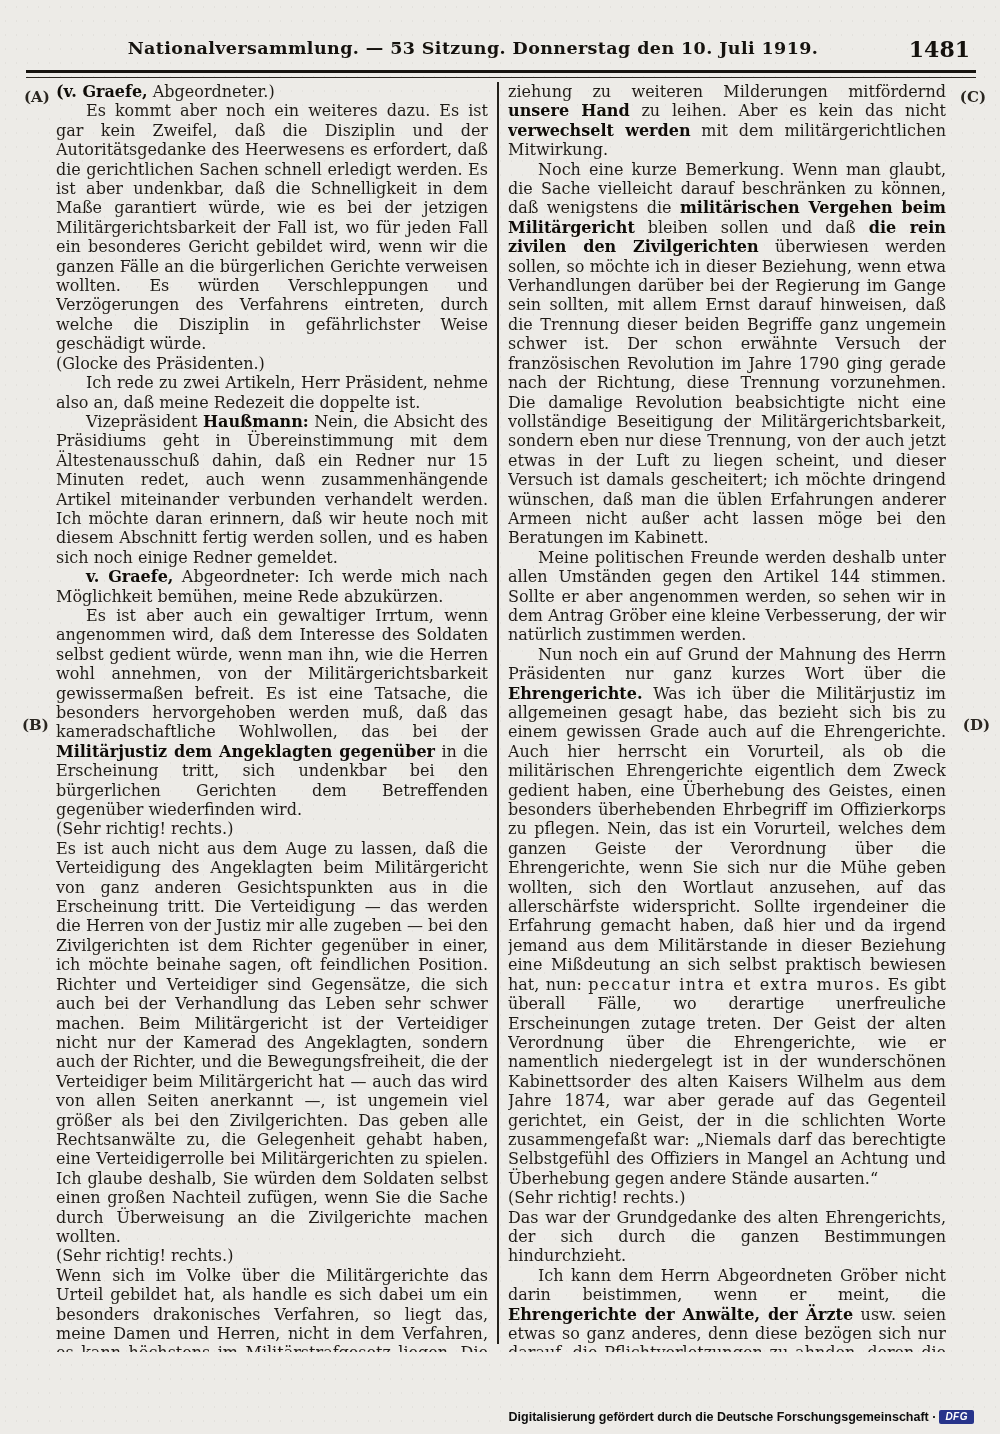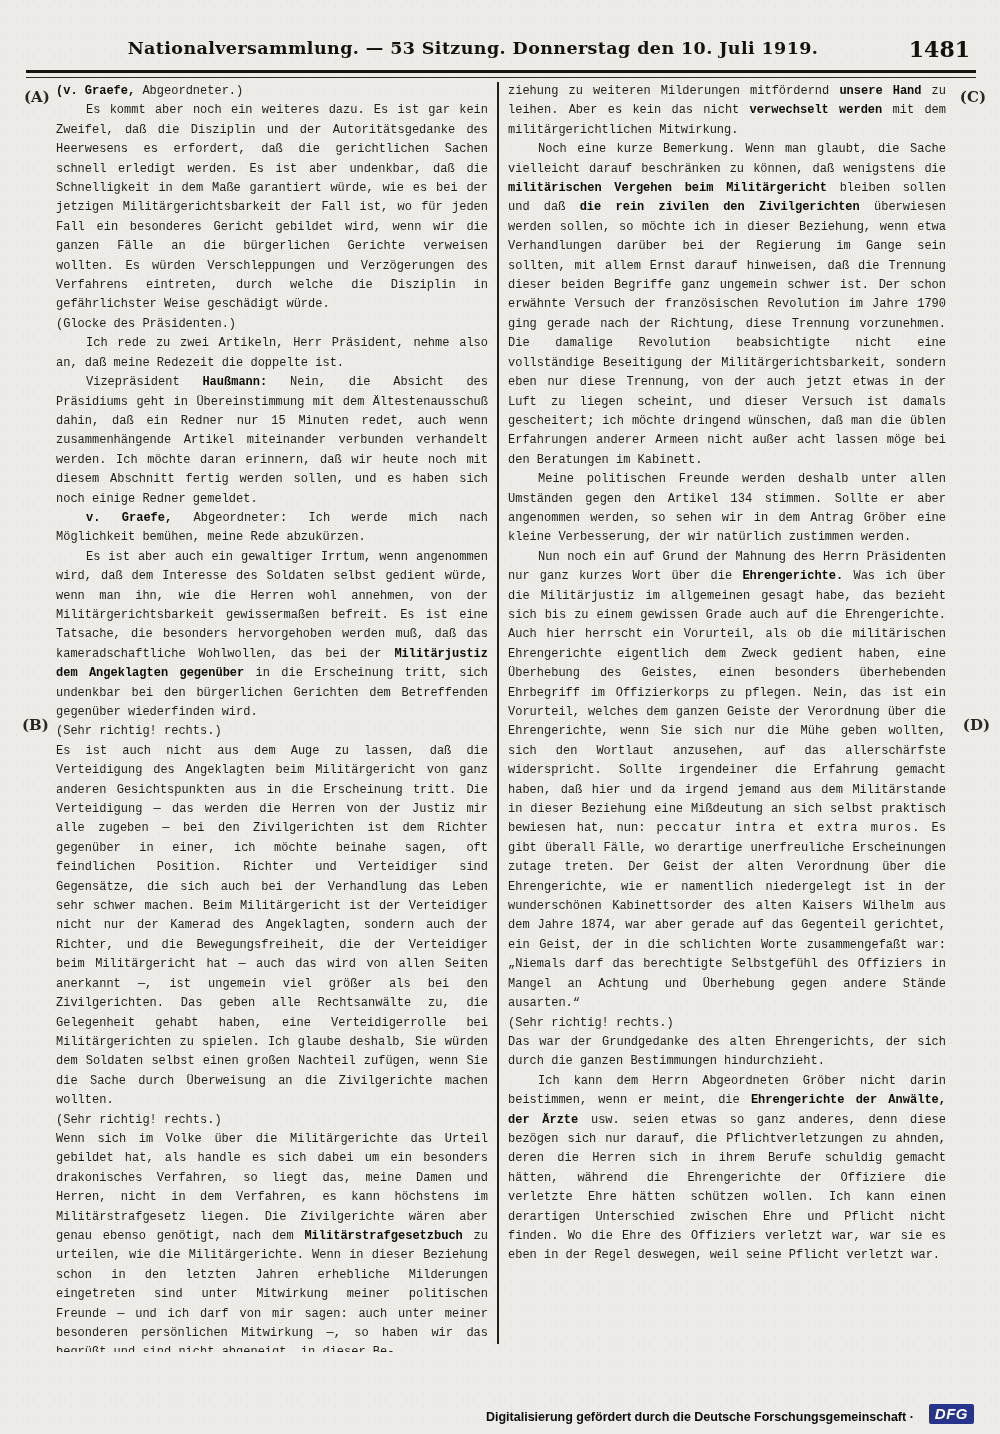--- a/index.html
+++ b/index.html
@@ -26,24 +26,23 @@
     position:absolute;top:36px;right:30px;
     font-size:22px;font-weight:700;color:#15120e;
   }
   .rule-thick{position:absolute;top:70px;left:26px;right:24px;height:3px;background:#17140f;}
   .rule-thin{position:absolute;top:77px;left:26px;right:24px;height:1px;background:#2a2620;}
   .col-divider{position:absolute;top:82px;left:497px;width:1.5px;height:1262px;background:#23201a;}
   
   .col{
     position:absolute;top:82px;
     height:1270px;overflow:hidden;
-    font-size:12px;line-height:19.4px;
+    font-size:16px;line-height:19.4px;
     text-align:justify;
     color:#201c17;
-    font-family:Liberation Mono, monospace;
   }
   .col-left{left:56px;width:432px;}
   .col-right{left:508px;width:438px;}
   .col p{margin:0;padding:0;}
   .col p.indent{text-indent:30px;}
   .col p.stage{text-indent:0;}
   .col p.speaker_note{text-indent:0;}
   .plain{font-weight:400;}
   .bold{font-weight:700;color:#0f0c08;}
   .latin{letter-spacing:0.09em;}
@@ -55,28 +54,28 @@
   }
   .marker-a{left:24px;top:88px;}
   .marker-b{left:22px;top:716px;}
   .marker-c{right:14px;top:88px;}
   .marker-d{right:10px;top:716px;}
   
   .footer{
     position:absolute;right:26px;bottom:10px;
     font-family:"Liberation Sans","DejaVu Sans",sans-serif;
     font-size:12.5px;font-weight:700;color:#0c0c0c;
-    display:flex;align-items:flex-end;gap:15px;
+    display:flex;align-items:center;gap:3px;
   }
   .dfg-logo{
     display:inline-block;
     padding:1px 6px 2px 6px;
     border-radius:2px;
     color:#ffffff;
-    font-size:15px;font-weight:700;font-style:italic;letter-spacing:0.5px;
+    font-size:10px;font-weight:700;font-style:italic;letter-spacing:0.5px;
   }
 </style>
 </head>
 <body>
 
 <div class="page">
 
   <div class="header-title">Nationalversammlung. — 53 Sitzung. Donnerstag den 10. Juli 1919.</div>
   <div class="page-number">1481</div>
   <div class="rule-thick"></div>
@@ -97,21 +96,21 @@
       <p class="para indent"><span class="plain">Es ist aber auch ein gewaltiger Irrtum, wenn angenommen wird, daß dem Interesse des Soldaten selbst gedient würde, wenn man ihn, wie die Herren wohl annehmen, von der Militärgerichtsbarkeit gewissermaßen befreit. Es ist eine Tatsache, die besonders hervorgehoben werden muß, daß das kameradschaftliche Wohlwollen, das bei der </span><span class="bold">Militärjustiz dem Angeklagten gegenüber</span><span class="plain"> in die Erscheinung tritt, sich undenkbar bei den bürgerlichen Gerichten dem Betreffenden gegenüber wiederfinden wird.</span></p>
       <p class="stage"><span class="plain">(Sehr richtig! rechts.)</span></p>
       <p class="para"><span class="plain">Es ist auch nicht aus dem Auge zu lassen, daß die Verteidigung des Angeklagten beim Militärgericht von ganz anderen Gesichtspunkten aus in die Erscheinung tritt. Die Verteidigung — das werden die Herren von der Justiz mir alle zugeben — bei den Zivilgerichten ist dem Richter gegenüber in einer, ich möchte beinahe sagen, oft feindlichen Position. Richter und Verteidiger sind Gegensätze, die sich auch bei der Verhandlung das Leben sehr schwer machen. Beim Militärgericht ist der Verteidiger nicht nur der Kamerad des Angeklagten, sondern auch der Richter, und die Bewegungsfreiheit, die der Verteidiger beim Militärgericht hat — auch das wird von allen Seiten anerkannt —, ist ungemein viel größer als bei den Zivilgerichten. Das geben alle Rechtsanwälte zu, die Gelegenheit gehabt haben, eine Verteidigerrolle bei Militärgerichten zu spielen. Ich glaube deshalb, Sie würden dem Soldaten selbst einen großen Nachteil zufügen, wenn Sie die Sache durch Überweisung an die Zivilgerichte machen wollten.</span></p>
       <p class="stage"><span class="plain">(Sehr richtig! rechts.)</span></p>
       <p class="para"><span class="plain">Wenn sich im Volke über die Militärgerichte das Urteil gebildet hat, als handle es sich dabei um ein besonders drakonisches Verfahren, so liegt das, meine Damen und Herren, nicht in dem Verfahren, es kann höchstens im Militärstrafgesetz liegen. Die Zivilgerichte wären aber genau ebenso genötigt, nach dem </span><span class="bold">Militärstrafgesetzbuch</span><span class="plain"> zu urteilen, wie die Militärgerichte. Wenn in dieser Beziehung schon in den letzten Jahren erhebliche Milderungen eingetreten sind unter Mitwirkung meiner politischen Freunde — und ich darf von mir sagen: auch unter meiner besonderen persönlichen Mitwirkung —, so haben wir das begrüßt und sind nicht abgeneigt, in dieser Be-</span></p>
     </div>
   <div class="col-divider"></div>
   <div class="col col-right">
       <p class="para"><span class="plain">ziehung zu weiteren Milderungen mitfördernd </span><span class="bold">unsere Hand</span><span class="plain"> zu leihen. Aber es kein das nicht </span><span class="bold">verwechselt werden</span><span class="plain"> mit dem militärgerichtlichen Mitwirkung.</span></p>
       <p class="para indent"><span class="plain">Noch eine kurze Bemerkung. Wenn man glaubt, die Sache vielleicht darauf beschränken zu können, daß wenigstens die </span><span class="bold">militärischen Vergehen beim Militärgericht</span><span class="plain"> bleiben sollen und daß </span><span class="bold">die rein zivilen den Zivilgerichten</span><span class="plain"> überwiesen werden sollen, so möchte ich in dieser Beziehung, wenn etwa Verhandlungen darüber bei der Regierung im Gange sein sollten, mit allem Ernst darauf hinweisen, daß die Trennung dieser beiden Begriffe ganz ungemein schwer ist. Der schon erwähnte Versuch der französischen Revolution im Jahre 1790 ging gerade nach der Richtung, diese Trennung vorzunehmen. Die damalige Revolution beabsichtigte nicht eine vollständige Beseitigung der Militärgerichtsbarkeit, sondern eben nur diese Trennung, von der auch jetzt etwas in der Luft zu liegen scheint, und dieser Versuch ist damals gescheitert; ich möchte dringend wünschen, daß man die üblen Erfahrungen anderer Armeen nicht außer acht lassen möge bei den Beratungen im Kabinett.</span></p>
-      <p class="para indent"><span class="plain">Meine politischen Freunde werden deshalb unter allen Umständen gegen den Artikel 134 stimmen. Sollte er aber angenommen werden, so sehen wir in dem Antrag Gröber eine kleine Verbesserung, der wir natürlich zustimmen werden.</span></p>
+      <p class="para indent"><span class="plain">Meine politischen Freunde werden deshalb unter allen Umständen gegen den Artikel 144 stimmen. Sollte er aber angenommen werden, so sehen wir in dem Antrag Gröber eine kleine Verbesserung, der wir natürlich zustimmen werden.</span></p>
       <p class="para indent"><span class="plain">Nun noch ein auf Grund der Mahnung des Herrn Präsidenten nur ganz kurzes Wort über die </span><span class="bold">Ehrengerichte.</span><span class="plain"> Was ich über die Militärjustiz im allgemeinen gesagt habe, das bezieht sich bis zu einem gewissen Grade auch auf die Ehrengerichte. Auch hier herrscht ein Vorurteil, als ob die militärischen Ehrengerichte eigentlich dem Zweck gedient haben, eine Überhebung des Geistes, einen besonders überhebenden Ehrbegriff im Offizierkorps zu pflegen. Nein, das ist ein Vorurteil, welches dem ganzen Geiste der Verordnung über die Ehrengerichte, wenn Sie sich nur die Mühe geben wollten, sich den Wortlaut anzusehen, auf das allerschärfste widerspricht. Sollte irgendeiner die Erfahrung gemacht haben, daß hier und da irgend jemand aus dem Militärstande in dieser Beziehung eine Mißdeutung an sich selbst praktisch bewiesen hat, nun: </span><span class="latin">peccatur intra et extra muros.</span><span class="plain"> Es gibt überall Fälle, wo derartige unerfreuliche Erscheinungen zutage treten. Der Geist der alten Verordnung über die Ehrengerichte, wie er namentlich niedergelegt ist in der wunderschönen Kabinettsorder des alten Kaisers Wilhelm aus dem Jahre 1874, war aber gerade auf das Gegenteil gerichtet, ein Geist, der in die schlichten Worte zusammengefaßt war: „Niemals darf das berechtigte Selbstgefühl des Offiziers in Mangel an Achtung und Überhebung gegen andere Stände ausarten.“</span></p>
       <p class="stage"><span class="plain">(Sehr richtig! rechts.)</span></p>
       <p class="para"><span class="plain">Das war der Grundgedanke des alten Ehrengerichts, der sich durch die ganzen Bestimmungen hindurchzieht.</span></p>
       <p class="para indent"><span class="plain">Ich kann dem Herrn Abgeordneten Gröber nicht darin beistimmen, wenn er meint, die </span><span class="bold">Ehrengerichte der Anwälte, der Ärzte</span><span class="plain"> usw. seien etwas so ganz anderes, denn diese bezögen sich nur darauf, die Pflichtverletzungen zu ahnden, deren die Herren sich in ihrem Berufe schuldig gemacht hätten, während die Ehrengerichte der Offiziere die verletzte Ehre hätten schützen wollen. Ich kann einen derartigen Unterschied zwischen Ehre und Pflicht nicht finden. Wo die Ehre des Offiziers verletzt war, war sie es eben in der Regel deswegen, weil seine Pflicht verletzt war.</span></p>
     </div>
 
   <div class="footer">
     <span>Digitalisierung gefördert durch die Deutsche Forschungsgemeinschaft ·</span>
     <span class="dfg-logo" style="background: rgb(39, 52, 139);">DFG</span>
   </div>

